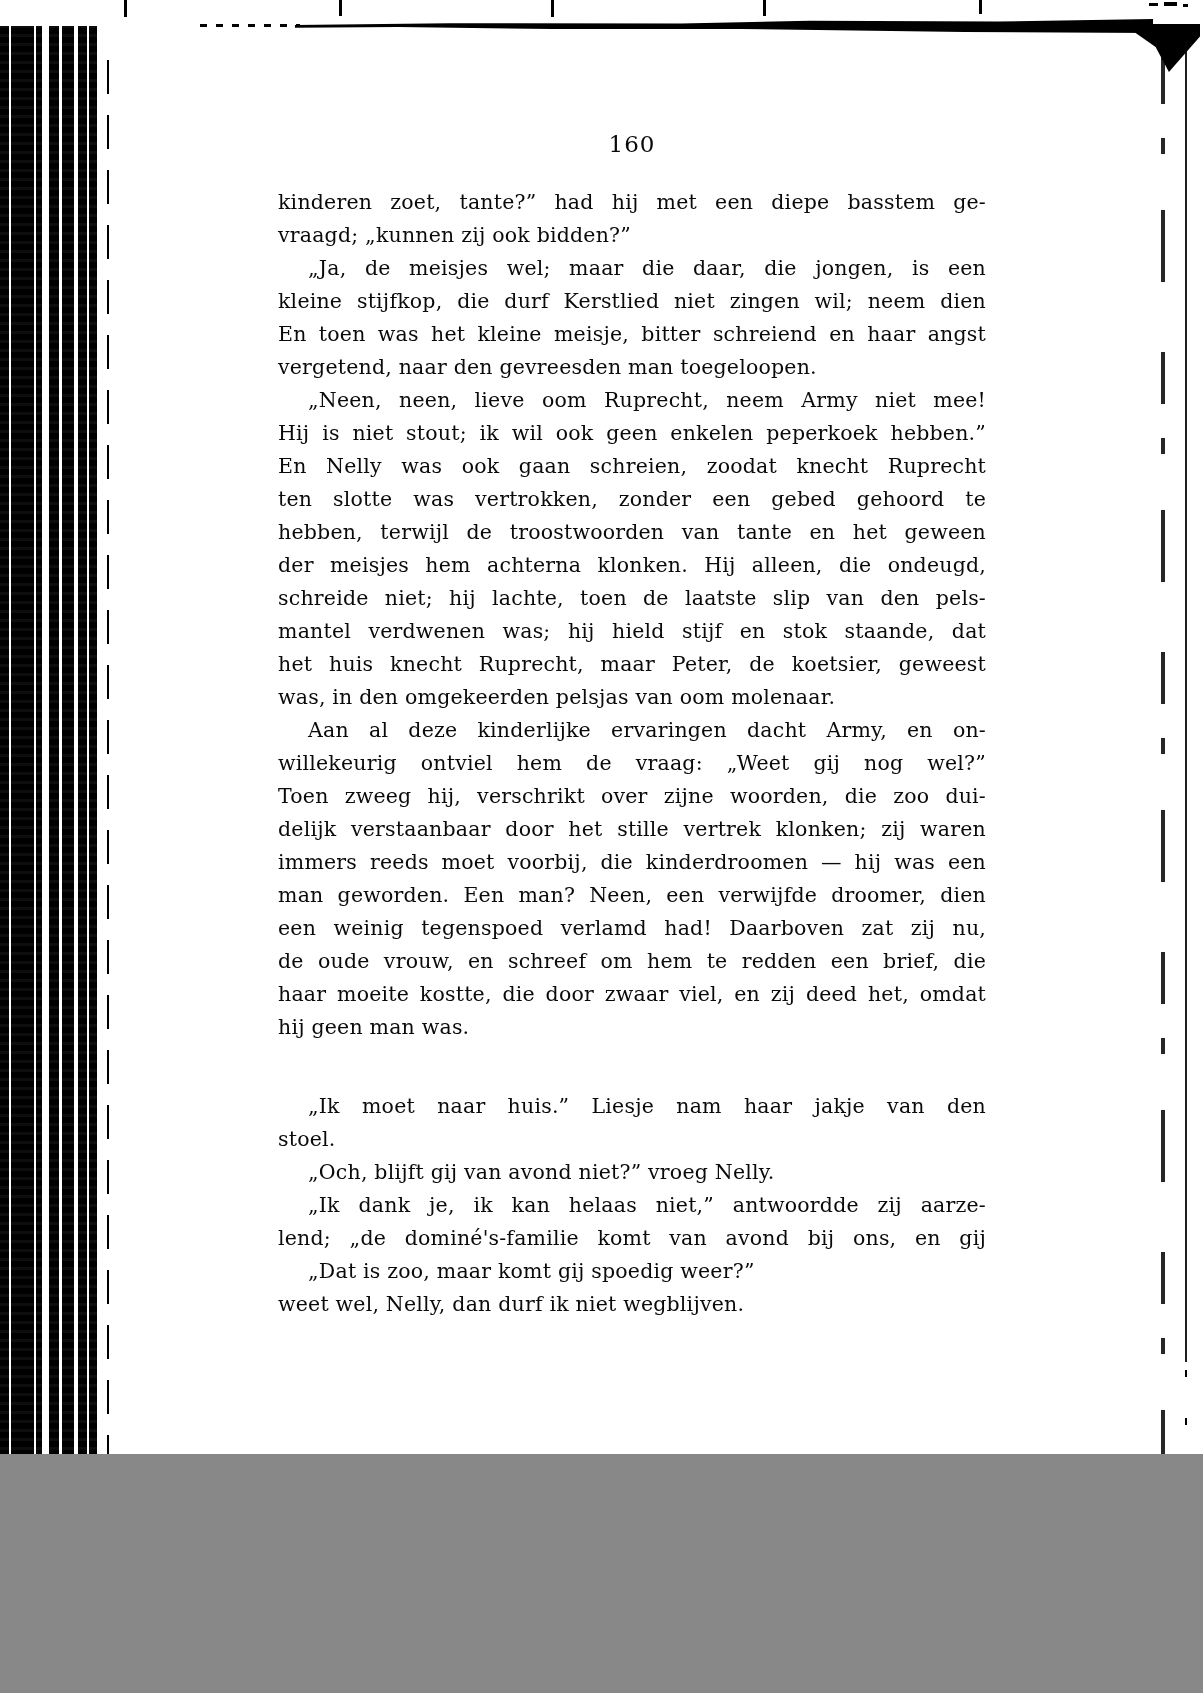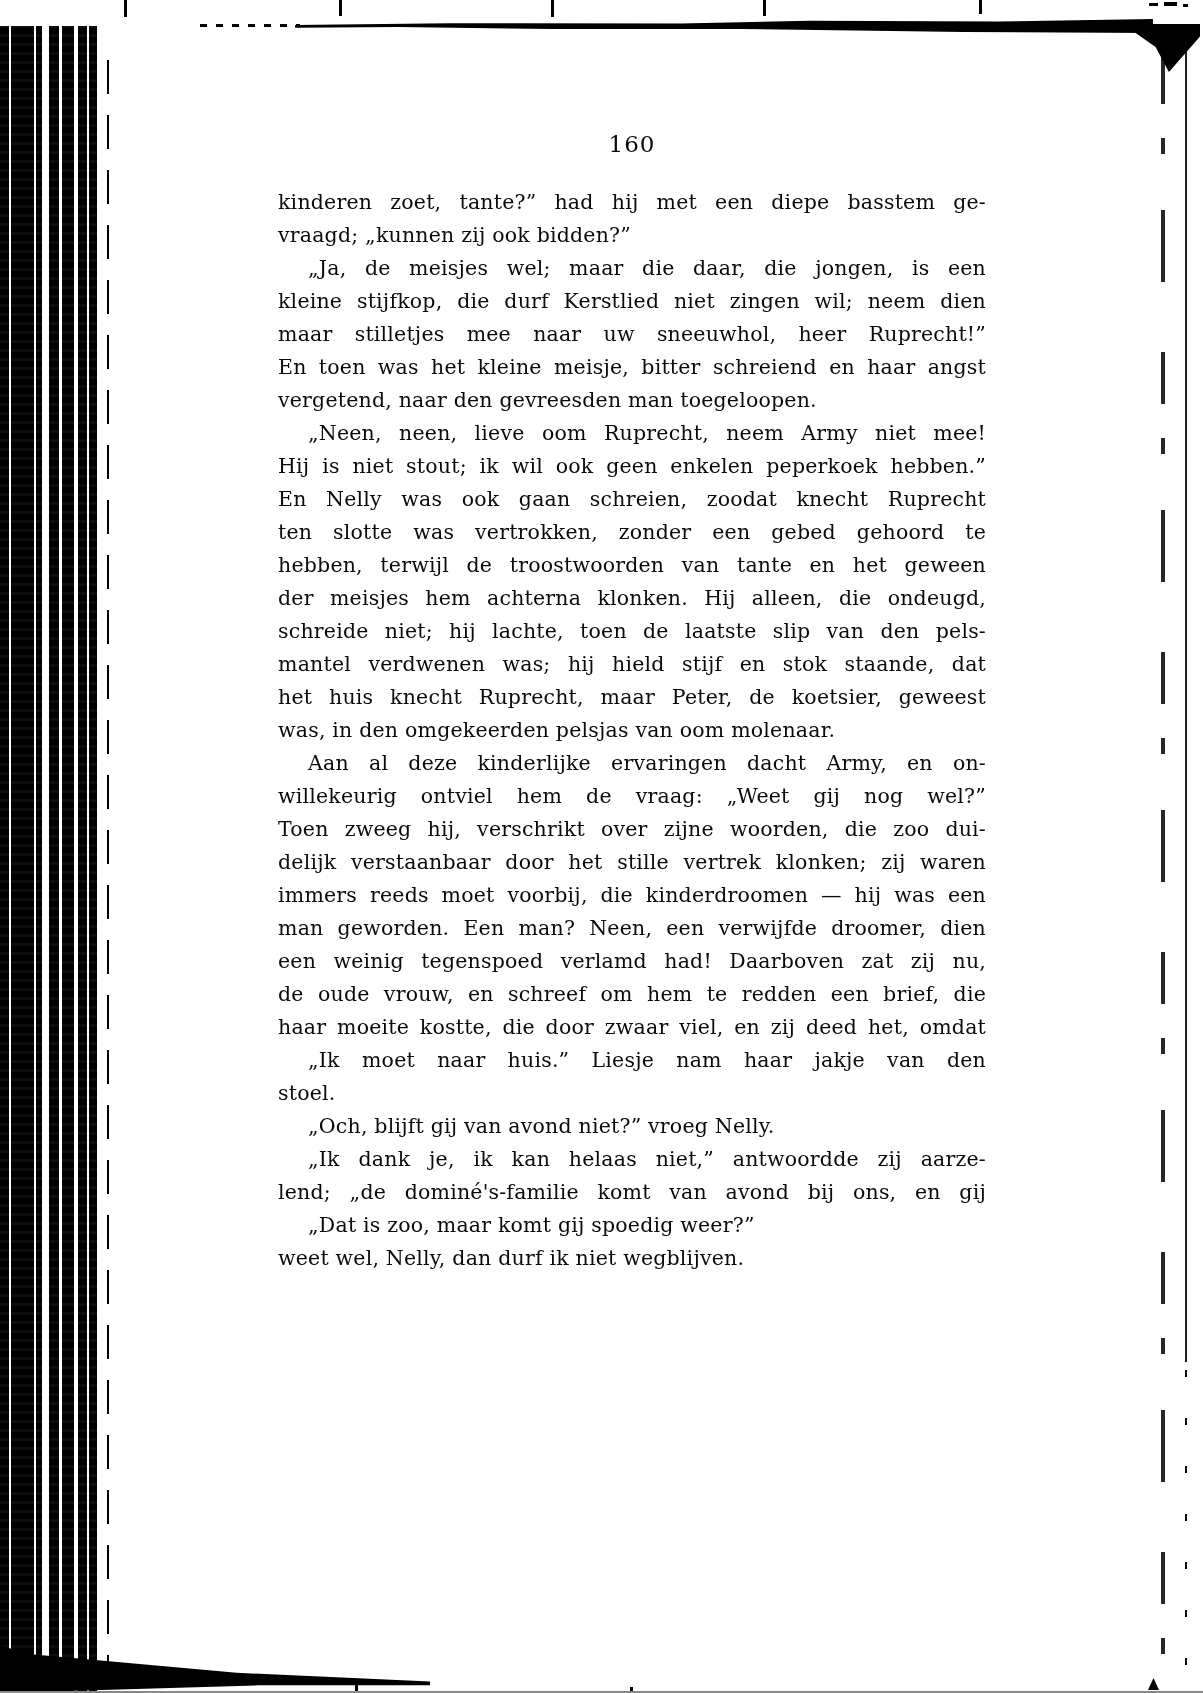--- a/index.html
+++ b/index.html
@@ -1,19 +1,19 @@
 <!DOCTYPE html>
 <html><head>
 <meta charset="utf-8">
 <style>
   html,body{margin:0;padding:0;}
   body{background:#888;}
   #page{
     position:relative;
-    width:1203px;height:1691px;
+    width:1203px;height:1454px;
     background:#ffffff;
     overflow:hidden;
     font-family:"DejaVu Serif","Liberation Serif",serif;
     color:#0a0a0a;
   }
 
   
   .binding-band{
     position:absolute;left:0;top:26px;width:104px;height:1667px;
     background:
@@ -89,21 +89,21 @@
     position:absolute;left:278px;top:186px;width:708px;
     font-size:20.5px;line-height:33px;letter-spacing:.2px;
   }
   .ln{
     height:33px;
     text-align:justify;text-align-last:justify;
     white-space:normal;
   }
   .ln.end{text-align-last:left;}
   .ln.ind{text-indent:30px;}
-  .ln.gap{}
+  .ln.gap{margin-top:46px;}
 </style>
 </head>
 <body>
 
 <div id="page">
 
   <div class="binding-band"></div>
   <div class="binding-edge-line"></div>
   <div class="binding-bottom-wedge"></div>
   <div class="top-scan-band"></div>
@@ -127,21 +127,20 @@
 
   <div class="page-number">160</div>
 
   <div class="text-block">
 
     <div class="ln">kinderen zoet, tante?” had hij met een diepe basstem ge-</div>
     <div class="ln end">vraagd; „kunnen zij ook bidden?”</div>
 
     <div class="ln ind">„Ja, de meisjes wel; maar die daar, die jongen, is een</div>
     <div class="ln">kleine stijfkop, die durf Kerstlied niet zingen wil; neem dien</div>
-    <div class="ln">maar stilletjes mee naar uw sneeuwhol, heer Ruprecht!”</div>
     <div class="ln">En toen was het kleine meisje, bitter schreiend en haar angst</div>
     <div class="ln end">vergetend, naar den gevreesden man toegeloopen.</div>
 
     <div class="ln ind">„Neen, neen, lieve oom Ruprecht, neem Army niet mee!</div>
     <div class="ln">Hij is niet stout; ik wil ook geen enkelen peperkoek hebben.”</div>
     <div class="ln">En Nelly was ook gaan schreien, zoodat knecht Ruprecht</div>
     <div class="ln">ten slotte was vertrokken, zonder een gebed gehoord te</div>
     <div class="ln">hebben, terwijl de troostwoorden van tante en het geween</div>
     <div class="ln">der meisjes hem achterna klonken. Hij alleen, die ondeugd,</div>
     <div class="ln">schreide niet; hij lachte, toen de laatste slip van den pels-</div>
@@ -151,20 +150,21 @@
 
     <div class="ln ind">Aan al deze kinderlijke ervaringen dacht Army, en on-</div>
     <div class="ln">willekeurig ontviel hem de vraag: „Weet gij nog wel?”</div>
     <div class="ln">Toen zweeg hij, verschrikt over zijne woorden, die zoo dui-</div>
     <div class="ln">delijk verstaanbaar door het stille vertrek klonken; zij waren</div>
     <div class="ln">immers reeds moet voorbij, die kinderdroomen — hij was een</div>
     <div class="ln">man geworden. Een man? Neen, een verwijfde droomer, dien</div>
     <div class="ln">een weinig tegenspoed verlamd had! Daarboven zat zij nu,</div>
     <div class="ln">de oude vrouw, en schreef om hem te redden een brief, die</div>
     <div class="ln">haar moeite kostte, die door zwaar viel, en zij deed het, omdat</div>
+    <div class="ln end">hij geen man was.</div>
 
     <div class="ln ind gap">„Ik moet naar huis.” Liesje nam haar jakje van den</div>
     <div class="ln end">stoel.</div>
 
     <div class="ln ind end">„Och, blijft gij van avond niet?” vroeg Nelly.</div>
 
     <div class="ln ind">„Ik dank je, ik kan helaas niet,” antwoordde zij aarze-</div>
     <div class="ln">lend; „de dominé's-familie komt van avond bij ons, en gij</div>
     <div class="ln ind end">„Dat is zoo, maar komt gij spoedig weer?”</div>
 

